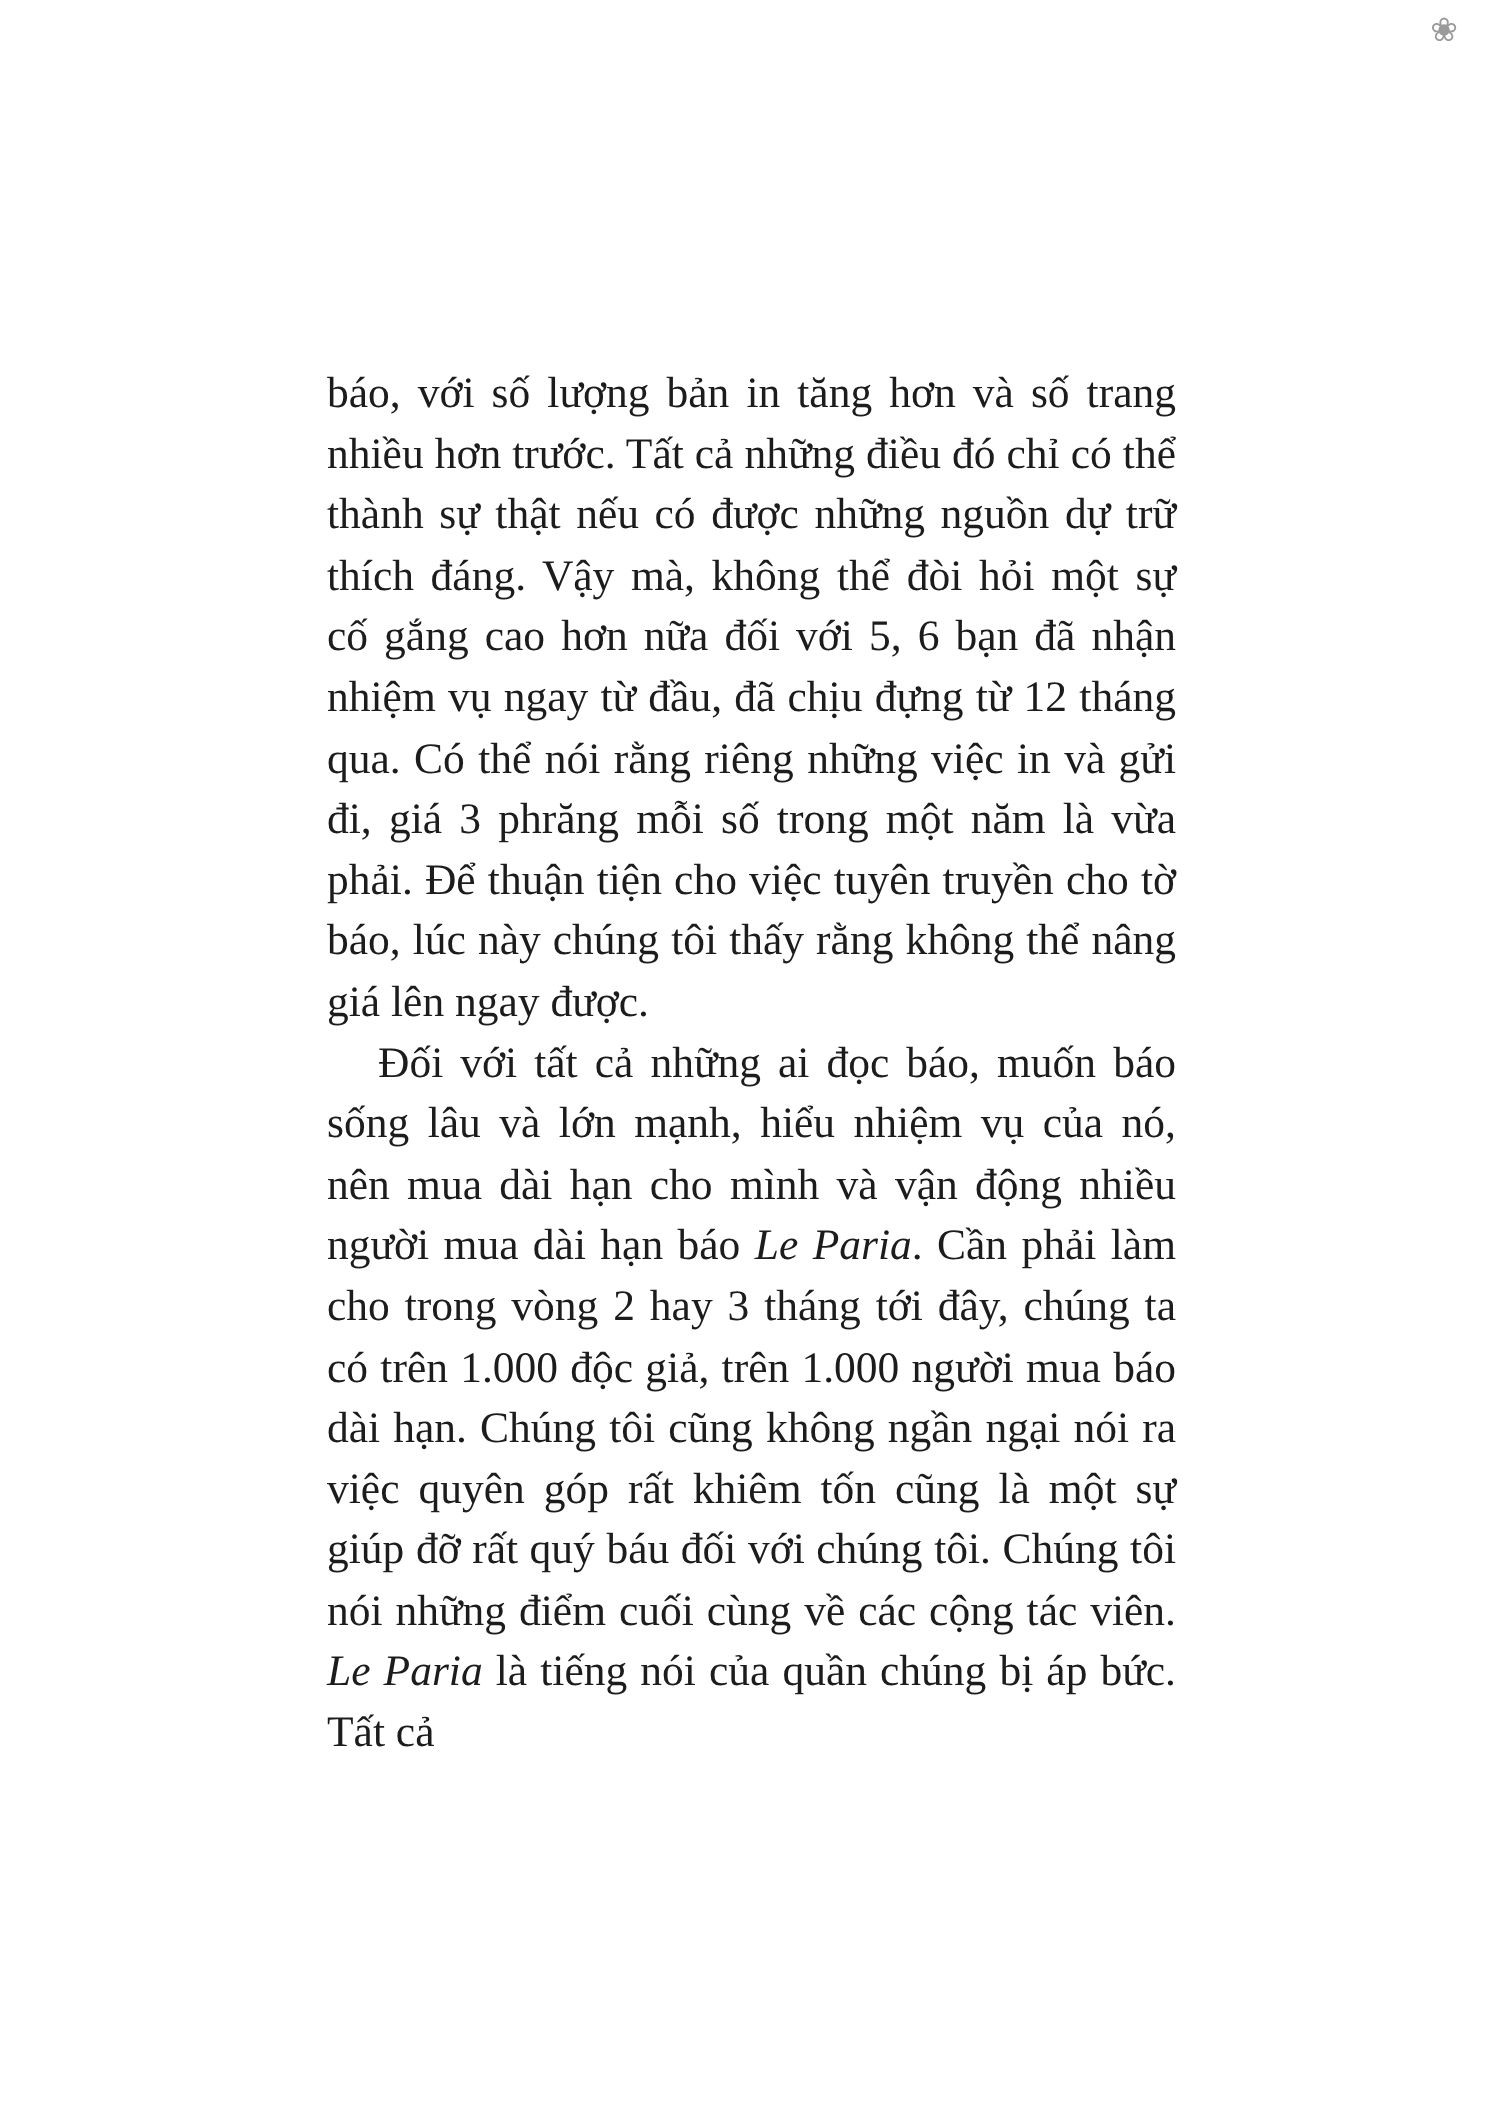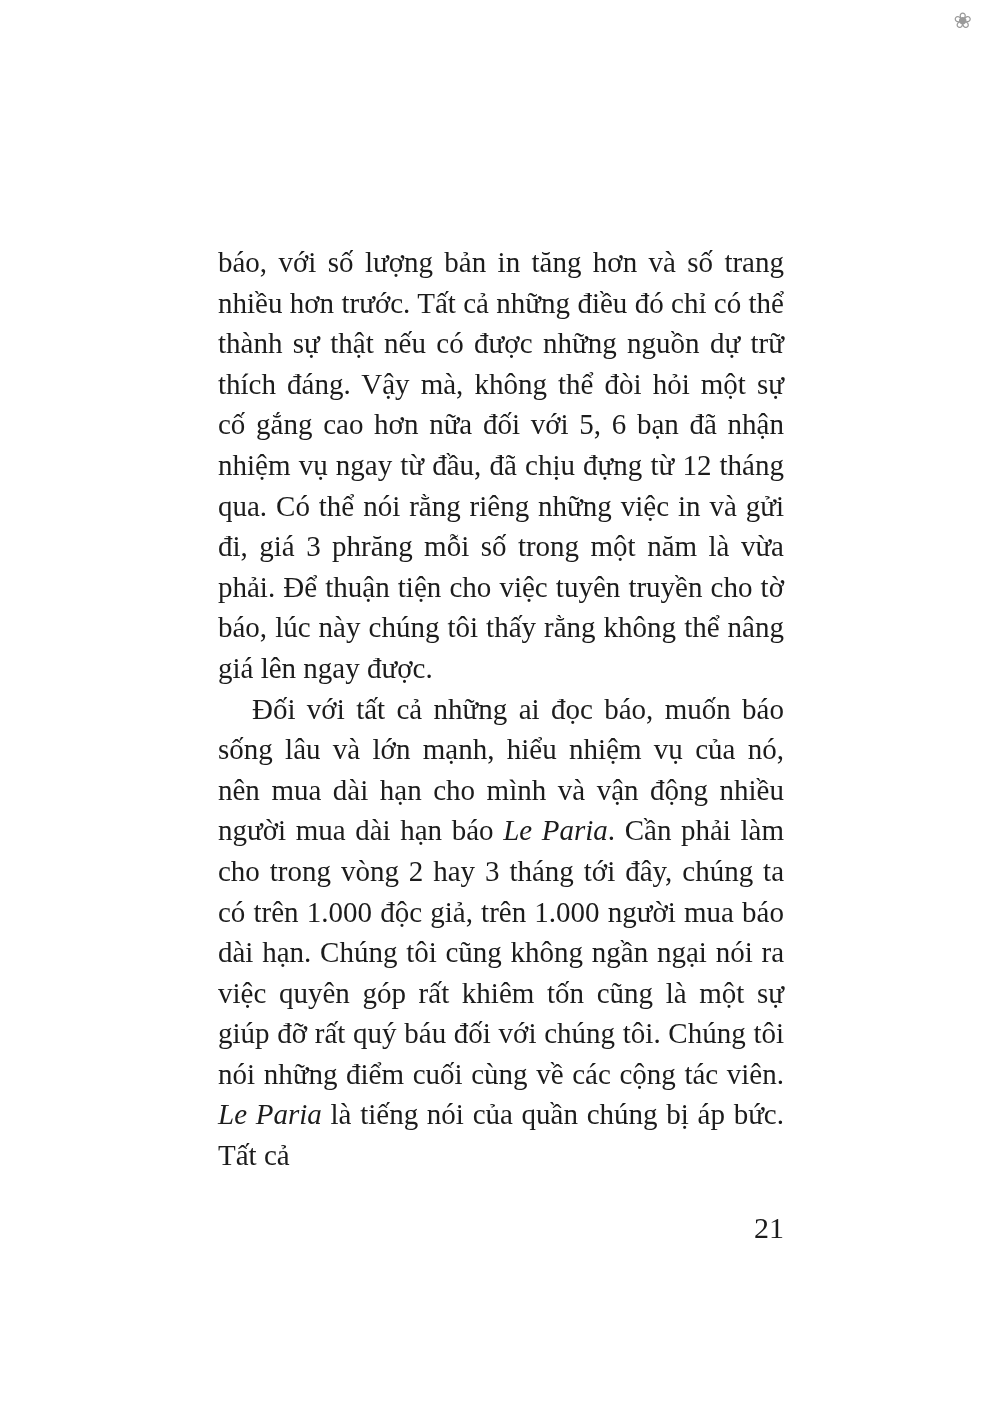--- a/index.html
+++ b/index.html
@@ -62,14 +62,13 @@
 <body>
 
 <div class="book-page">
   <div class="corner-ornament">❀</div>
 
   <div class="text-block">
       <p class=""><span>báo, với số lượng bản in tăng hơn và số trang nhiều hơn trước. Tất cả những điều đó chỉ có thể thành sự thật nếu có được những nguồn dự trữ thích đáng. Vậy mà, không thể đòi hỏi một sự cố gắng cao hơn nữa đối với 5, 6 bạn đã nhận nhiệm vụ ngay từ đầu, đã chịu đựng từ 12 tháng qua. Có thể nói rằng riêng những việc in và gửi đi, giá 3 phrăng mỗi số trong một năm là vừa phải. Để thuận tiện cho việc tuyên truyền cho tờ báo, lúc này chúng tôi thấy rằng không thể nâng giá lên ngay được.</span></p>
       <p class="indent"><span>Đối với tất cả những ai đọc báo, muốn báo sống lâu và lớn mạnh, hiểu nhiệm vụ của nó, nên mua dài hạn cho mình và vận động nhiều người mua dài hạn báo </span><em>Le Paria</em><span>. Cần phải làm cho trong vòng 2 hay 3 tháng tới đây, chúng ta có trên 1.000 độc giả, trên 1.000 người mua báo dài hạn. Chúng tôi cũng không ngần ngại nói ra việc quyên góp rất khiêm tốn cũng là một sự giúp đỡ rất quý báu đối với chúng tôi. Chúng tôi nói những điểm cuối cùng về các cộng tác viên. </span><em>Le Paria</em><span> là tiếng nói của quần chúng bị áp bức. Tất cả</span></p>
     </div>
 
-  <div class="page-number">21</div>
 </div>
 
 </body></html>

